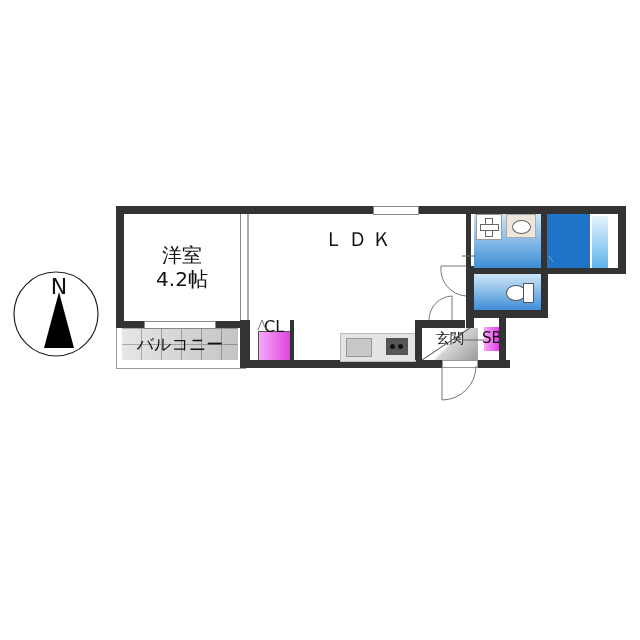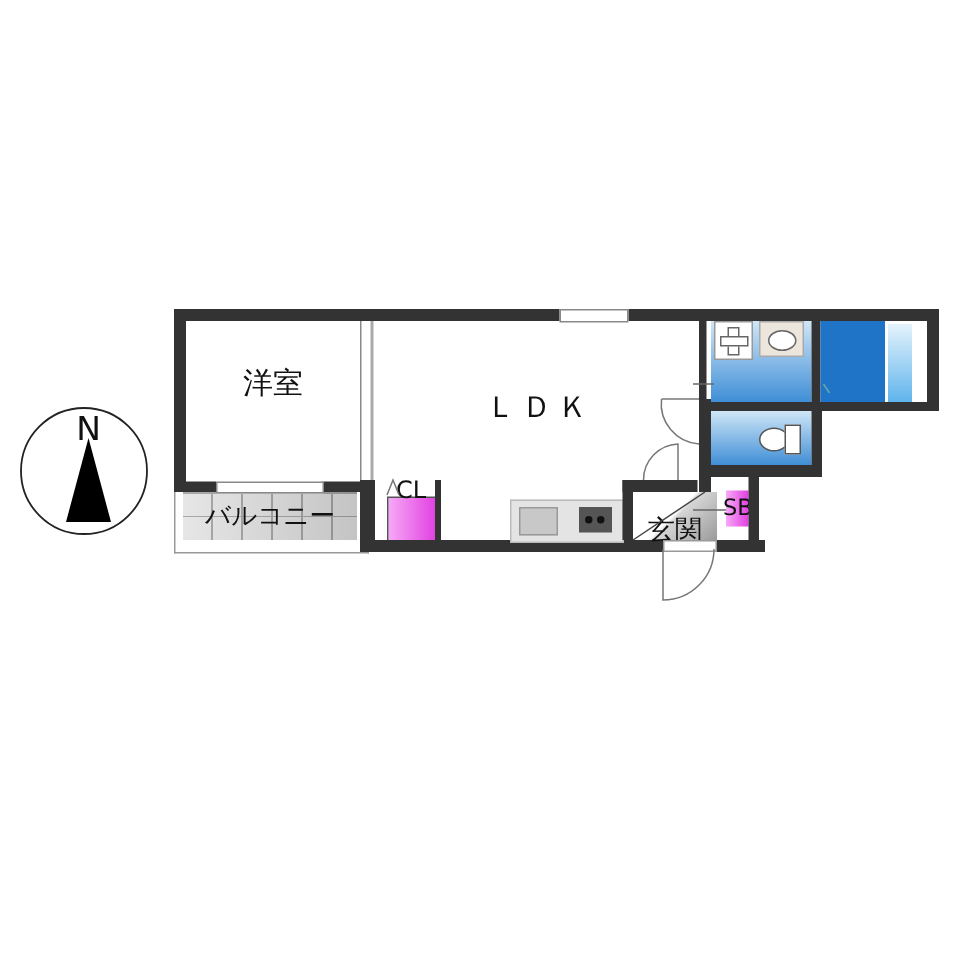--- a/index.html
+++ b/index.html
@@ -51,21 +51,21 @@
   <div class="abs" style="left:340px;top:333px;width:74px;height:27px;background:#e4e4e4;border:1px solid #bbb;"></div>
   <div class="abs" style="left:346px;top:338px;width:24px;height:17px;background:#c8c8c8;border:1px solid #999;"></div>
   <div class="abs" style="left:386px;top:338px;width:22px;height:17px;background:#555;">
     <span class="abs" style="left:4px;top:6px;width:5px;height:5px;border-radius:50%;background:#111;"></span>
     <span class="abs" style="left:12px;top:6px;width:5px;height:5px;border-radius:50%;background:#111;"></span>
   </div>
 
   <div class="wall" style="left:415px;top:320px;width:50px;height:8px;"></div>
   <div class="wall" style="left:415px;top:320px;width:7px;height:40px;"></div>
   <div class="abs" style="left:422px;top:328px;width:56px;height:32px;background:linear-gradient(135deg,#ffffff 48%,#d6d6d6 52%,#9a9a9a 100%);"></div>
-  <div class="lbl" style="left:430px;top:344px;width:40px;font-size:18px;">玄関</div>
+  <div class="lbl" style="left:430px;top:331px;width:40px;font-size:14px;">玄関</div>
   <div class="abs" style="left:484px;top:327px;width:15px;height:24px;background:linear-gradient(90deg,#f7a8f7,#e040e0);"></div>
   <div class="lbl" style="left:482px;top:330px;width:19px;font-size:15px;">SB</div>
   <div class="wall" style="left:499px;top:318px;width:7px;height:50px;"></div>
   <div class="abs" style="left:442px;top:360px;width:34px;height:6px;background:#fff;border:1px solid #999;"></div>
 
   <div class="wall" style="left:466px;top:206px;width:5px;height:60px;"></div>
   <div class="wall" style="left:466px;top:266px;width:8px;height:62px;"></div>
 
   <div class="abs" style="left:474px;top:214px;width:67px;height:54px;background:linear-gradient(180deg,#cfe6f7,#3f8ed6);"></div>
   <div class="abs" style="left:476px;top:214px;width:24px;height:24px;background:#fff;border:1px solid #999;">
@@ -98,15 +98,16 @@
     <path d="M429 320 A24 24 0 0 1 452 296 L452 320" fill="none" stroke="#777" stroke-width="1"></path>
     <path d="M442 366 L442 400 A34 34 0 0 0 476 366" fill="none" stroke="#777" stroke-width="1"></path>
     <line x1="422" y1="360" x2="470" y2="328" stroke="#444" stroke-width="1"></line>
     <line x1="462" y1="340" x2="484" y2="340" stroke="#666" stroke-width="1"></line>
     <path d="M258 330 L262 320 L266 330" fill="none" stroke="#777" stroke-width="1"></path>
     <line x1="462" y1="256" x2="476" y2="256" stroke="#666" stroke-width="1"></line>
     <path d="M549 256 L553 262" stroke="#6aa" stroke-width="1"></path>
   </svg>
 
   <div class="lbl" style="left:124px;top:244px;width:116px;font-size:20px;">洋室</div>
+  <div class="lbl" style="left:124px;top:268px;width:116px;font-size:20px;">4.2帖</div>
 
-  <div class="lbl" style="left:300px;top:260px;width:120px;font-size:20px;letter-spacing:4px;">ＬＤＫ</div>
+  <div class="lbl" style="left:300px;top:228px;width:120px;font-size:20px;letter-spacing:4px;">ＬＤＫ</div>
 </div>
 
 </body></html>

